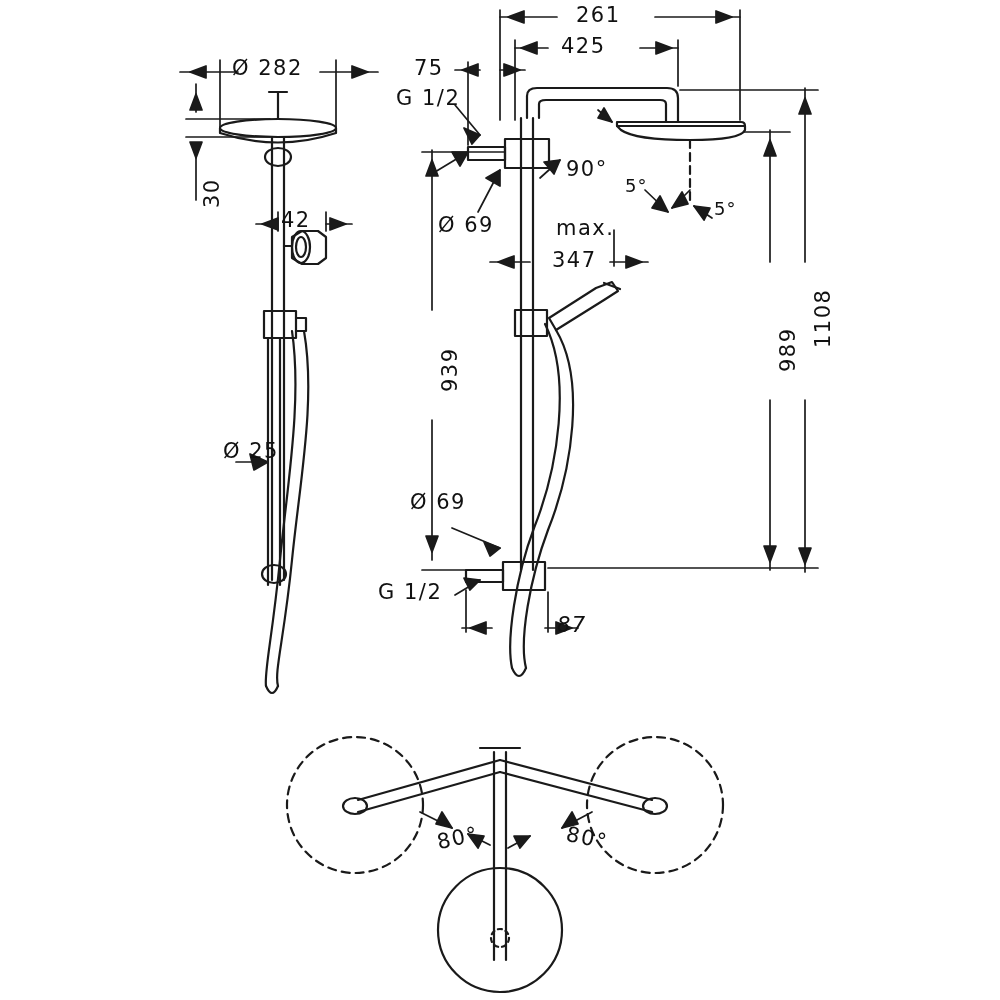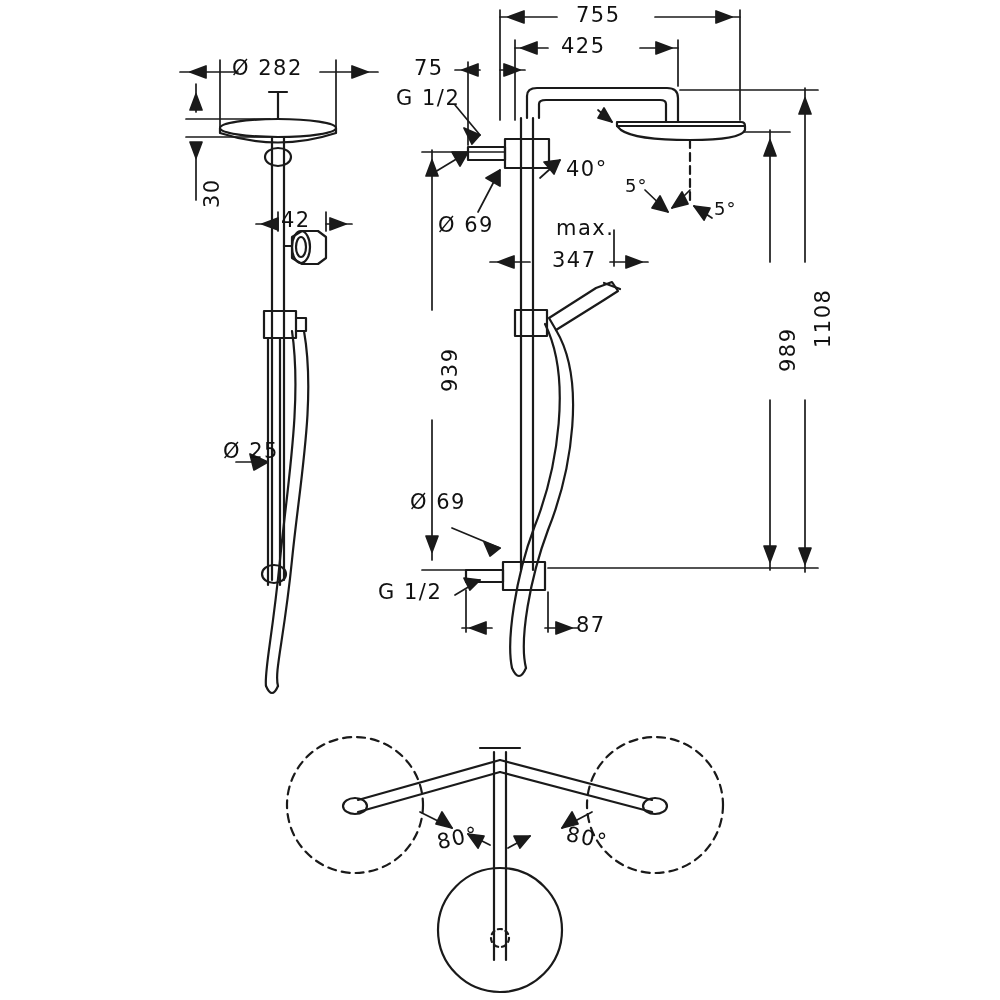--- a/index.html
+++ b/index.html
@@ -245,33 +245,33 @@
 
       </g>
     </g>
   </svg>
 
   <div class="dim-label" style="left:232px; top:58px;">Ø 282</div>
   <div class="dim-label vert" style="left:202px; top:208px;">30</div>
   <div class="dim-label" style="left:281px; top:210px;">42</div>
   <div class="dim-label" style="left:182px; top:441px;margin-left:41px;">Ø 25</div>
 
-  <div class="dim-label" style="left:576px; top:5px;">755</div>
+  <div class="dim-label" style="left:576px; top:5px;">261</div>
   <div class="dim-label" style="left:561px; top:36px;text-align:right;">425</div>
   <div class="dim-label" style="left:414px; top:58px;">75</div>
   <div class="dim-label" style="left:396px; top:88px;">G 1/2</div>
   <div class="dim-label" style="left:438px; top:215px;">Ø 69</div>
-  <div class="dim-label" style="left:566px; top:159px;">40°</div>
+  <div class="dim-label" style="left:566px; top:159px;">90°</div>
   <div class="dim-label small" style="left:625px; top:177px;">5°</div>
   <div class="dim-label small" style="left:714px; top:200px;">5°</div>
   <div class="dim-label" style="left:556px; top:218px;text-align:right;">max.</div>
   <div class="dim-label" style="left:552px; top:250px;">347</div>
   <div class="dim-label vert" style="left:440px; top:392px;">939</div>
   <div class="dim-label vert" style="left:778px; top:372px;">989</div>
   <div class="dim-label vert" style="left:813px; top:348px;">1108</div>
   <div class="dim-label" style="left:410px; top:492px;">Ø 69</div>
   <div class="dim-label" style="left:378px; top:582px;">G 1/2</div>
-  <div class="dim-label" style="left:576px; top:615px;">87</div>
+  <div class="dim-label" style="left:557px; top:615px;font-style:italic;">87</div>
 
   <div class="dim-label" style="left:437px; top:828px; transform:rotate(-12deg);">80°</div>
   <div class="dim-label" style="left:566px; top:828px; transform:rotate(12deg);">80°</div>
 
 </div>
 
 </body></html>

